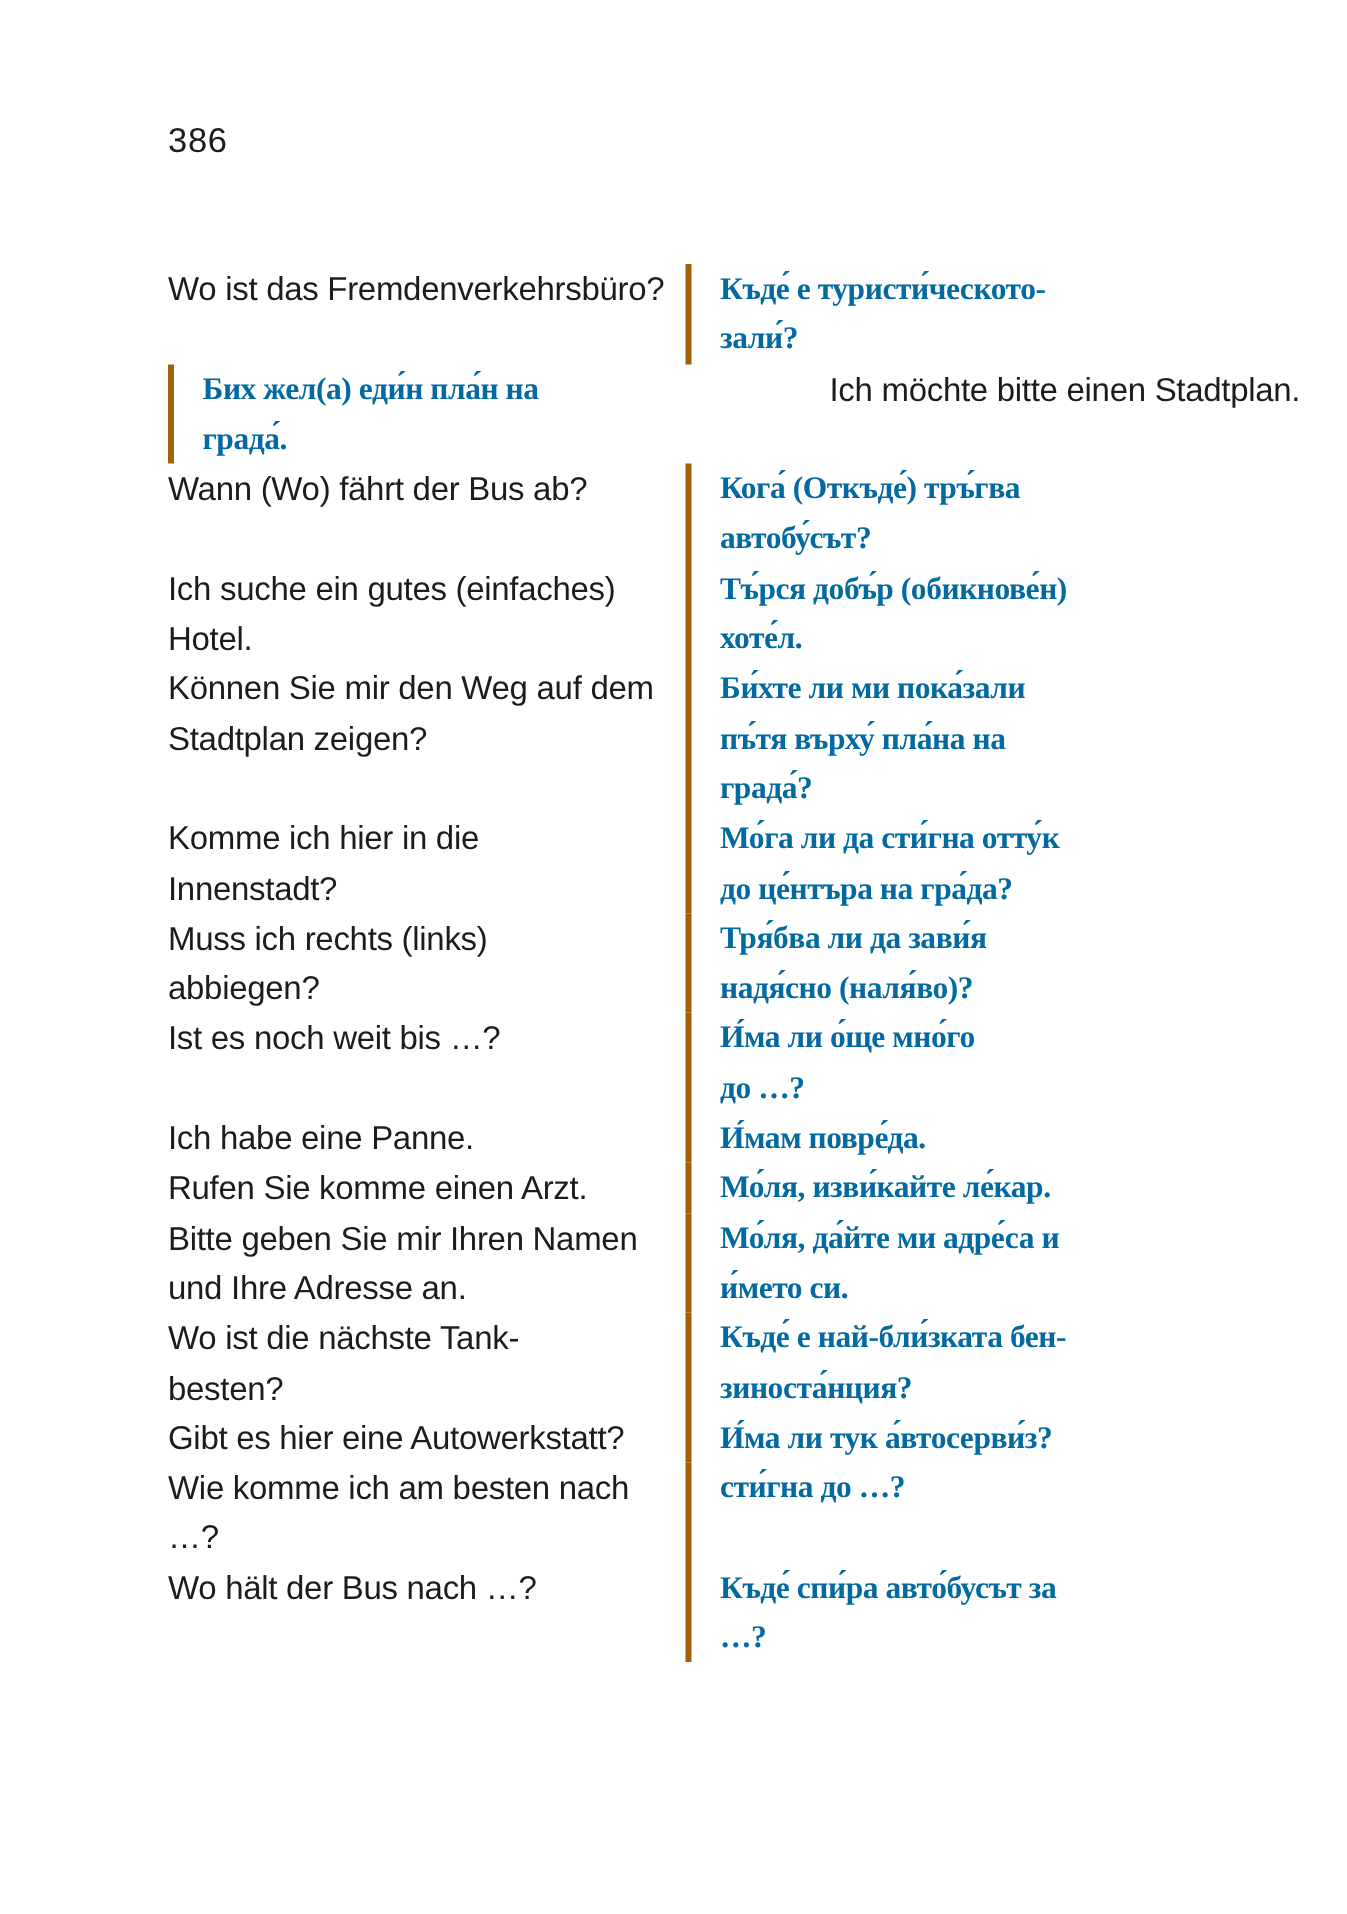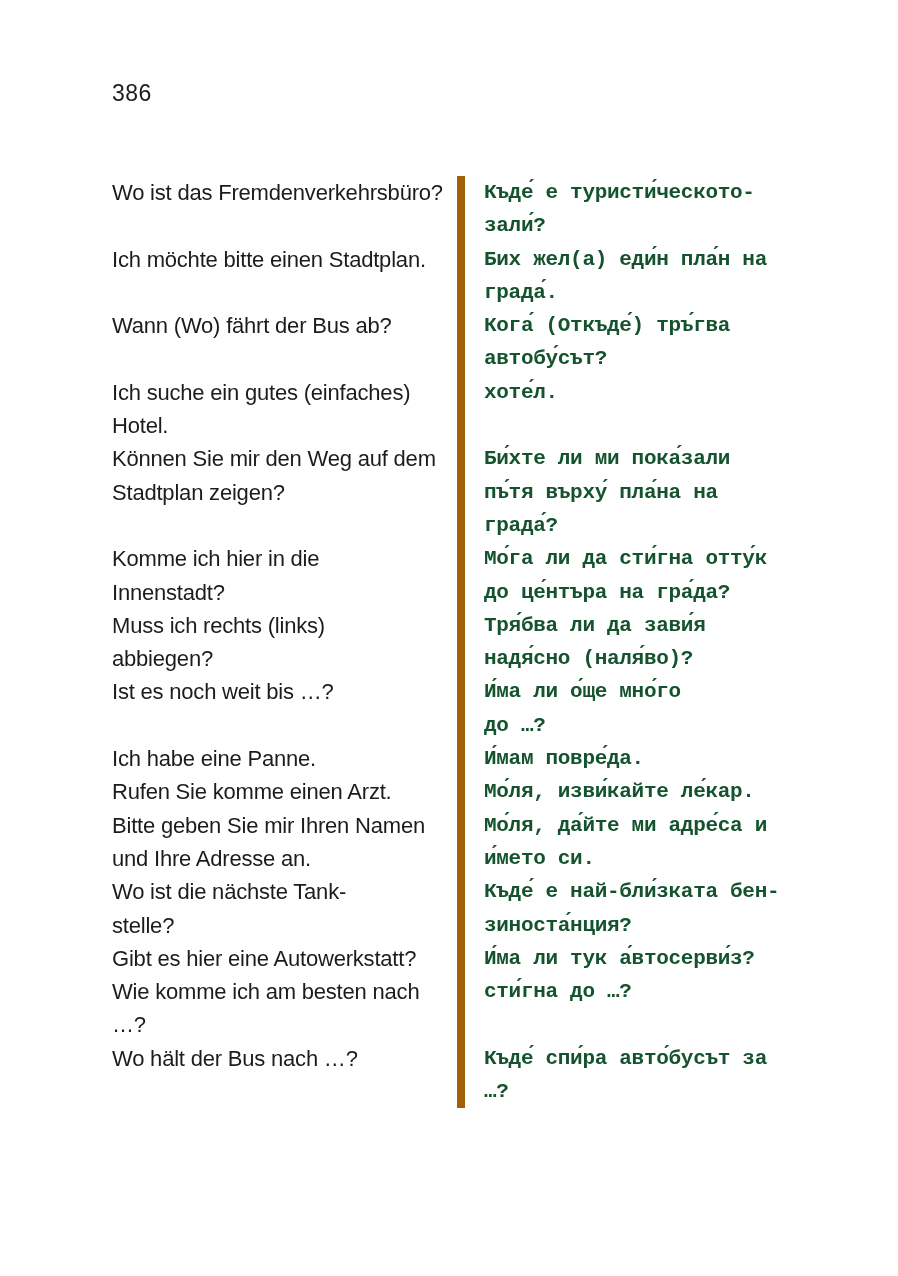--- a/index.html
+++ b/index.html
@@ -41,24 +41,24 @@
   }
   .cell.de {
     width: 345px;
     flex: 0 0 345px;
     color: #1c1c1c;
     font-weight: 400;
     letter-spacing: -0.2px;
   }
   .cell.bg {
     flex: 1 1 auto;
-    border-left: 8px solid #a16207;
+    border-left: 4px solid #a16207;
     padding-left: 19px;
-    color: #14532d;
-    font-family: Liberation Mono, monospace;
+    color: #0369a1;
+    font-family: Liberation Serif, serif;
     font-weight: 700;
     font-size: 21px;
     letter-spacing: -0.3px;
   }
   .line {
     height: 33.3px;
     white-space: nowrap;
   }
 </style>
 </head>
@@ -72,45 +72,46 @@
     <div class="cell de">
           <div class="line">Wo ist das Fremdenverkehrsbüro?</div>
         </div>
     <div class="cell bg">
           <div class="line">Къде́ е туристи́ческото-</div>
           <div class="line">зали́?</div>
         </div>
   </div>
 
   <div class="row">
-    <div class="cell de">
-          <div class="line">Ich möchte bitte einen Stadtplan.</div>
-        </div>
     <div class="cell bg">
           <div class="line">Бих жел(а) еди́н пла́н на</div>
           <div class="line">града́.</div>
         </div>
+    <div class="cell de">
+          <div class="line">Ich möchte bitte einen Stadtplan.</div>
+        </div>
   </div>
 
   <div class="row">
     <div class="cell de">
           <div class="line">Wann (Wo) fährt der Bus ab?</div>
         </div>
     <div class="cell bg">
           <div class="line">Кога́ (Откъде́) тръ́гва</div>
           <div class="line">автобу́сът?</div>
         </div>
   </div>
 
   <div class="row">
     <div class="cell de">
           <div class="line">Ich suche ein gutes (einfaches)</div>
           <div class="line">Hotel.</div>
         </div>
     <div class="cell bg">
+          <div class="line">Тъ́рся добъ́р (обикнове́н)</div>
           <div class="line">хоте́л.</div>
         </div>
   </div>
 
   <div class="row">
     <div class="cell de">
           <div class="line">Können Sie mir den Weg auf dem</div>
           <div class="line">Stadtplan zeigen?</div>
         </div>
     <div class="cell bg">
@@ -177,21 +178,21 @@
         </div>
     <div class="cell bg">
           <div class="line">Мо́ля, да́йте ми адре́са и</div>
           <div class="line">и́мето си.</div>
         </div>
   </div>
 
   <div class="row">
     <div class="cell de">
           <div class="line">Wo ist die nächste Tank-</div>
-          <div class="line">stelle?</div>
+          <div class="line">besten?</div>
         </div>
     <div class="cell bg">
           <div class="line">Къде́ е най-бли́зката бен-</div>
           <div class="line">зиноста́нция?</div>
         </div>
   </div>
 
   <div class="row">
     <div class="cell de">
           <div class="line">Gibt es hier eine Autowerkstatt?</div>

